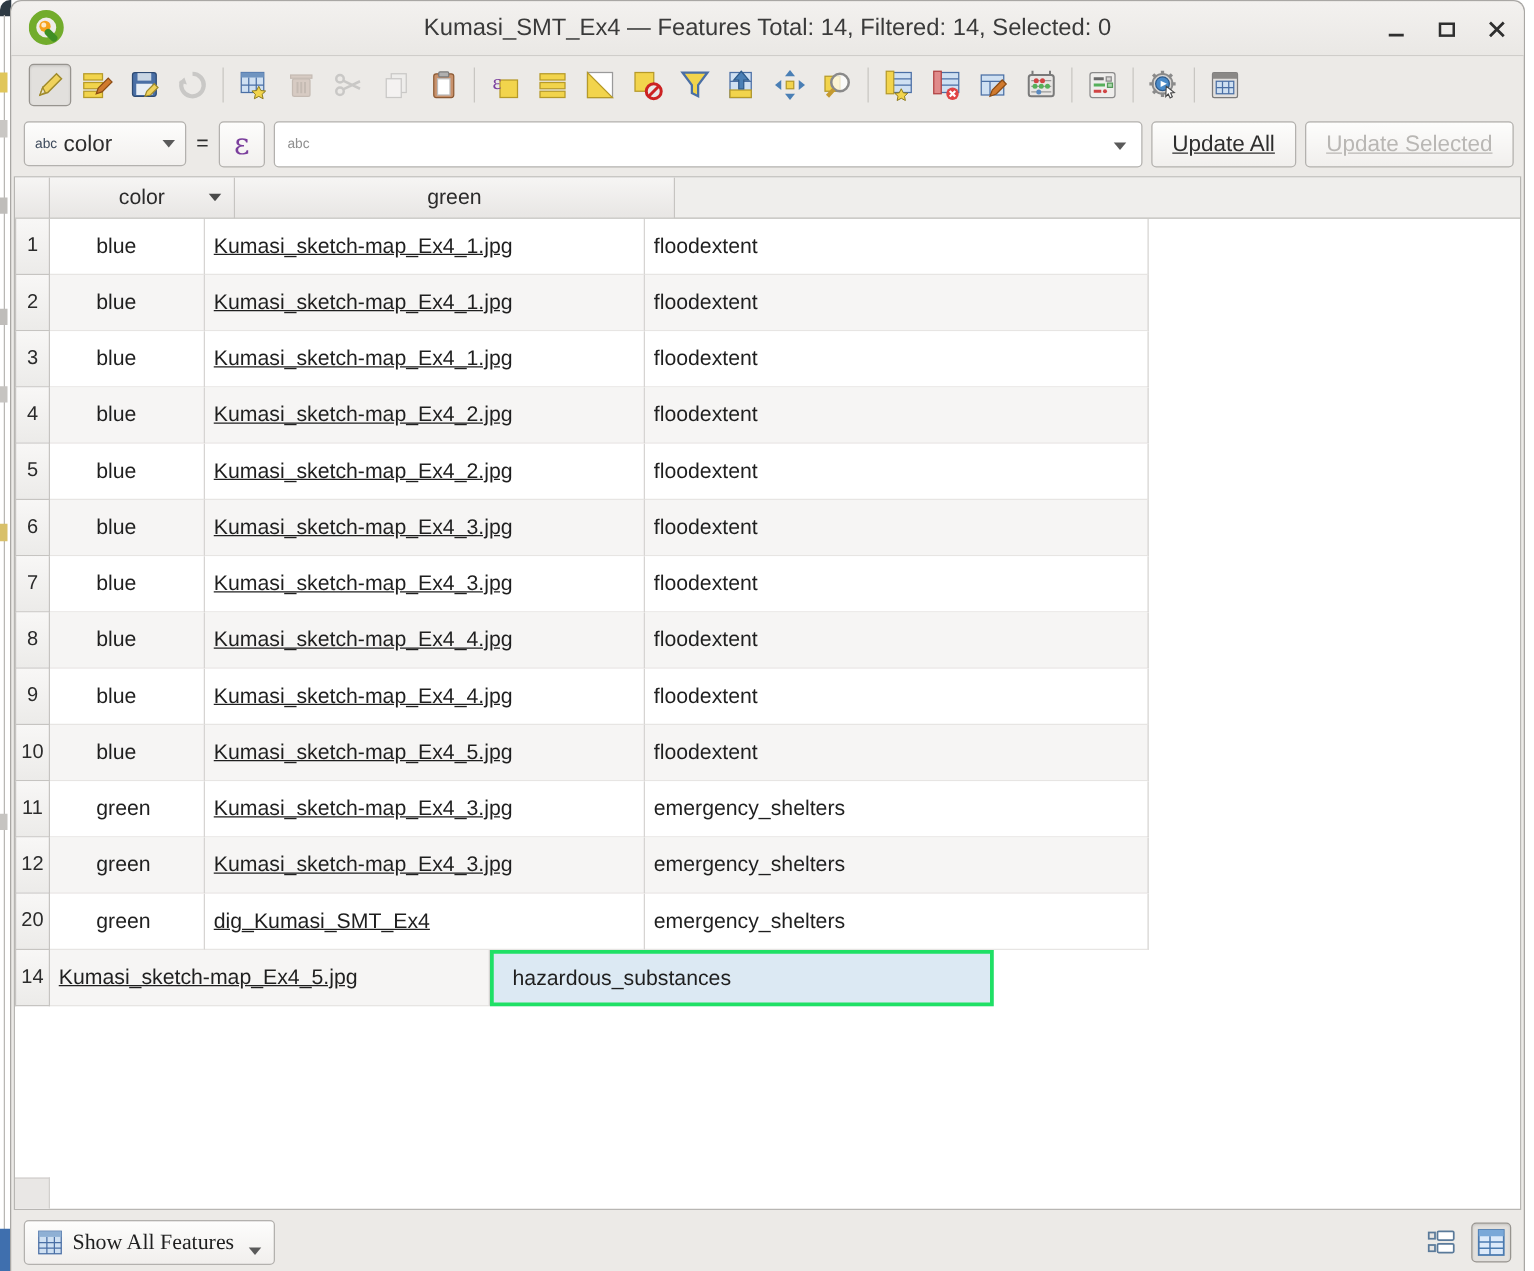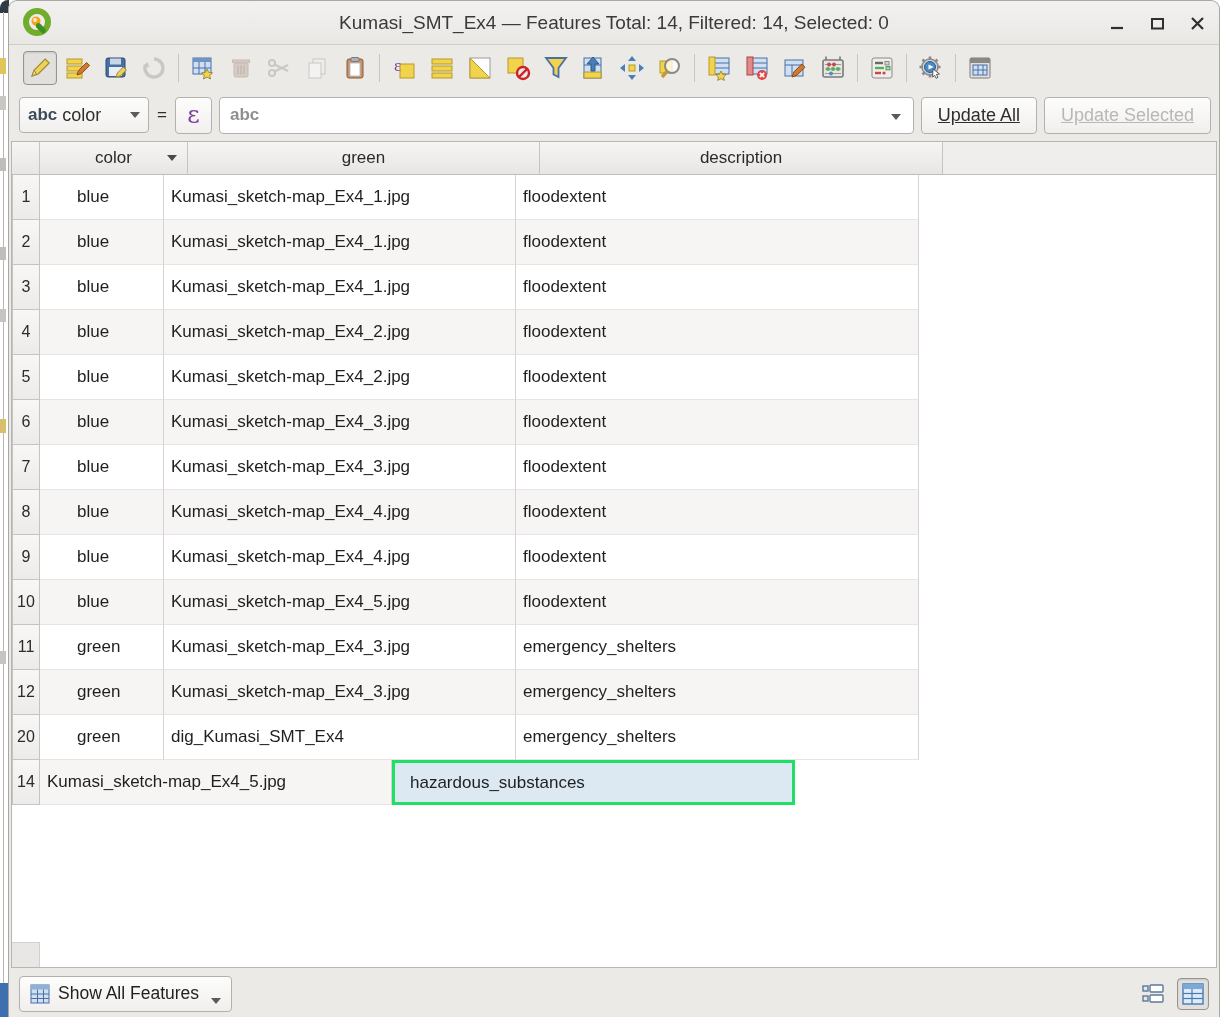--- a/index.html
+++ b/index.html
@@ -30,21 +30,21 @@
   .tbtn { width:34px; height:34px; display:flex; align-items:center; justify-content:center; border-radius:4px; }
   .tbtn.pressed { background:#e2e0dd; border:1px solid #97948f; box-shadow:inset 0 1px 2px rgba(0,0,0,.12); }
   .tbtn.disabled { opacity:.42; filter:grayscale(35%); }
   .tsep { width:1px; height:28px; background:#c8c6c2; margin:0 7px; }
   .tgap { width:4px; }
 
   
   .filterbar { position:absolute; left:0; top:90px; right:0; height:48px; display:flex; align-items:center; padding:0 8px 0 10px; gap:7px; }
   .field-select { width:130px; height:36px; background:linear-gradient(#fdfdfc,#f2f0ee); border:1px solid #b3b1ae;
                   border-radius:4px; display:flex; align-items:center; padding:0 8px; gap:5px; }
-  .type-badge { font-size:17px; font-weight:bold; color:#3d4a5c; letter-spacing:0; }
+  .type-badge { font-size:11px; font-weight:normal; color:#3d4a5c; letter-spacing:0; }
   .field-select-label { font-size:18px; color:#2e2e2e; flex:1; }
   .caret-down { width:0; height:0; border-left:5px solid transparent; border-right:5px solid transparent; border-top:6px solid #5a5a5a; }
   .eq-label { font-size:17px; color:#2e2e2e; padding:0 1px; }
   .eps-btn { width:37px; height:37px; background:linear-gradient(#fdfdfc,#f2f0ee); border:1px solid #b3b1ae; border-radius:4px;
              display:flex; align-items:center; justify-content:center; font-size:24px; color:#7b3f9d; font-family:"DejaVu Serif",serif; }
   .value-input { flex:1; height:37px; background:#ffffff; border:1px solid #b3b1ae; border-radius:4px;
                  display:flex; align-items:center; padding:0 10px; gap:6px; position:relative; }
   .value-input .type-badge { color:#8f8f8f; }
   .value-input .caret-down { position:absolute; right:12px; top:16px; }
   .btn { height:37px; background:linear-gradient(#fdfdfc,#f1efed); border:1px solid #b3b1ae; border-radius:4px;
@@ -65,30 +65,30 @@
   .sort-caret { position:absolute; right:10px; top:13px; width:0; height:0;
                 border-left:5px solid transparent; border-right:5px solid transparent; border-top:6px solid #4a4a4a; }
 
   .trow { display:flex; height:45px; }
   .rownum { width:28px; background:linear-gradient(#f8f7f6,#ecebe9); border:1px solid #c6c4c1; border-top:none;
             display:flex; align-items:center; justify-content:center; font-size:16px; color:#2b2b2b; }
   .cell { display:flex; align-items:center; padding-left:7px; font-size:17px; color:#1f1f1f;
           border-right:1px solid #d6d4d2; border-bottom:1px solid #e7e5e3; background:#ffffff; }
   .trow.alt .cell { background:#f6f5f4; }
   .cell.c-color { width:124px;padding-left:37px; }
-  .cell.c-name { width:352px; }
+  .cell.c-name { width:352px;text-decoration:underline; }
   .cell.c-description { width:403px; }
   .cell.selected { background:#dce9f3 !important; border:3px solid #1fe065; padding-left:15px; }
 
   .scroll-corner { position:absolute; left:0; bottom:0; width:28px; height:25px; background:#e9e7e5; border-top:1px solid #d2d0cd; border-right:1px solid #d2d0cd; }
 
   
   .statusbar { position:absolute; left:0; bottom:0; right:0; height:47px; display:flex; align-items:center; padding:0 10px; }
   .saf-btn { height:36px; background:linear-gradient(#fdfdfc,#f1efed); border:1px solid #b3b1ae; border-radius:4px;
-             display:flex; align-items:center; gap:8px; padding:0 10px; font-size:17.5px; color:#1f1f1f; }
+             display:flex; align-items:center; gap:8px; padding:0 10px; font-size:17.5px; color:#1f1f1f;font-family:Liberation Serif, serif; }
   .saf-caret { width:0; height:0; border-left:5px solid transparent; border-right:5px solid transparent; border-top:6px solid #5a5a5a; align-self:flex-end; margin:0 0 7px 4px; }
   .status-right { margin-left:auto; display:flex; align-items:center; gap:8px; }
   .view-btn { width:32px; height:32px; display:flex; align-items:center; justify-content:center; border-radius:4px; }
   .view-btn.pressed { background:#e2e0dd; border:1px solid #97948f; box-shadow:inset 0 1px 2px rgba(0,0,0,.12); }
 </style>
 </head>
 <body>
 
 <div class="backdrop-corner"></div>
 <div class="backdrop-line"></div>
@@ -382,23 +382,20 @@
   <div class="table-area">
     <div class="thead">
       <div class="th corner"></div>
       <div class="th c-color">
         <span>color</span>
         <span class="sort-caret"></span>
       </div>
       <div class="th c-name">
         <span>green</span>
       </div>
-      <div class="th c-description">
-        <span>description</span>
-      </div>
       <div class="th filler"></div>
     </div>
     <div id="table-body">
         <div class="trow">
           <div class="rownum">1</div>
           <div class="cell c-color">blue</div>
           <div class="cell c-name">Kumasi_sketch-map_Ex4_1.jpg</div>
           <div class="cell c-description">floodextent</div>
         </div>
         <div class="trow alt">

